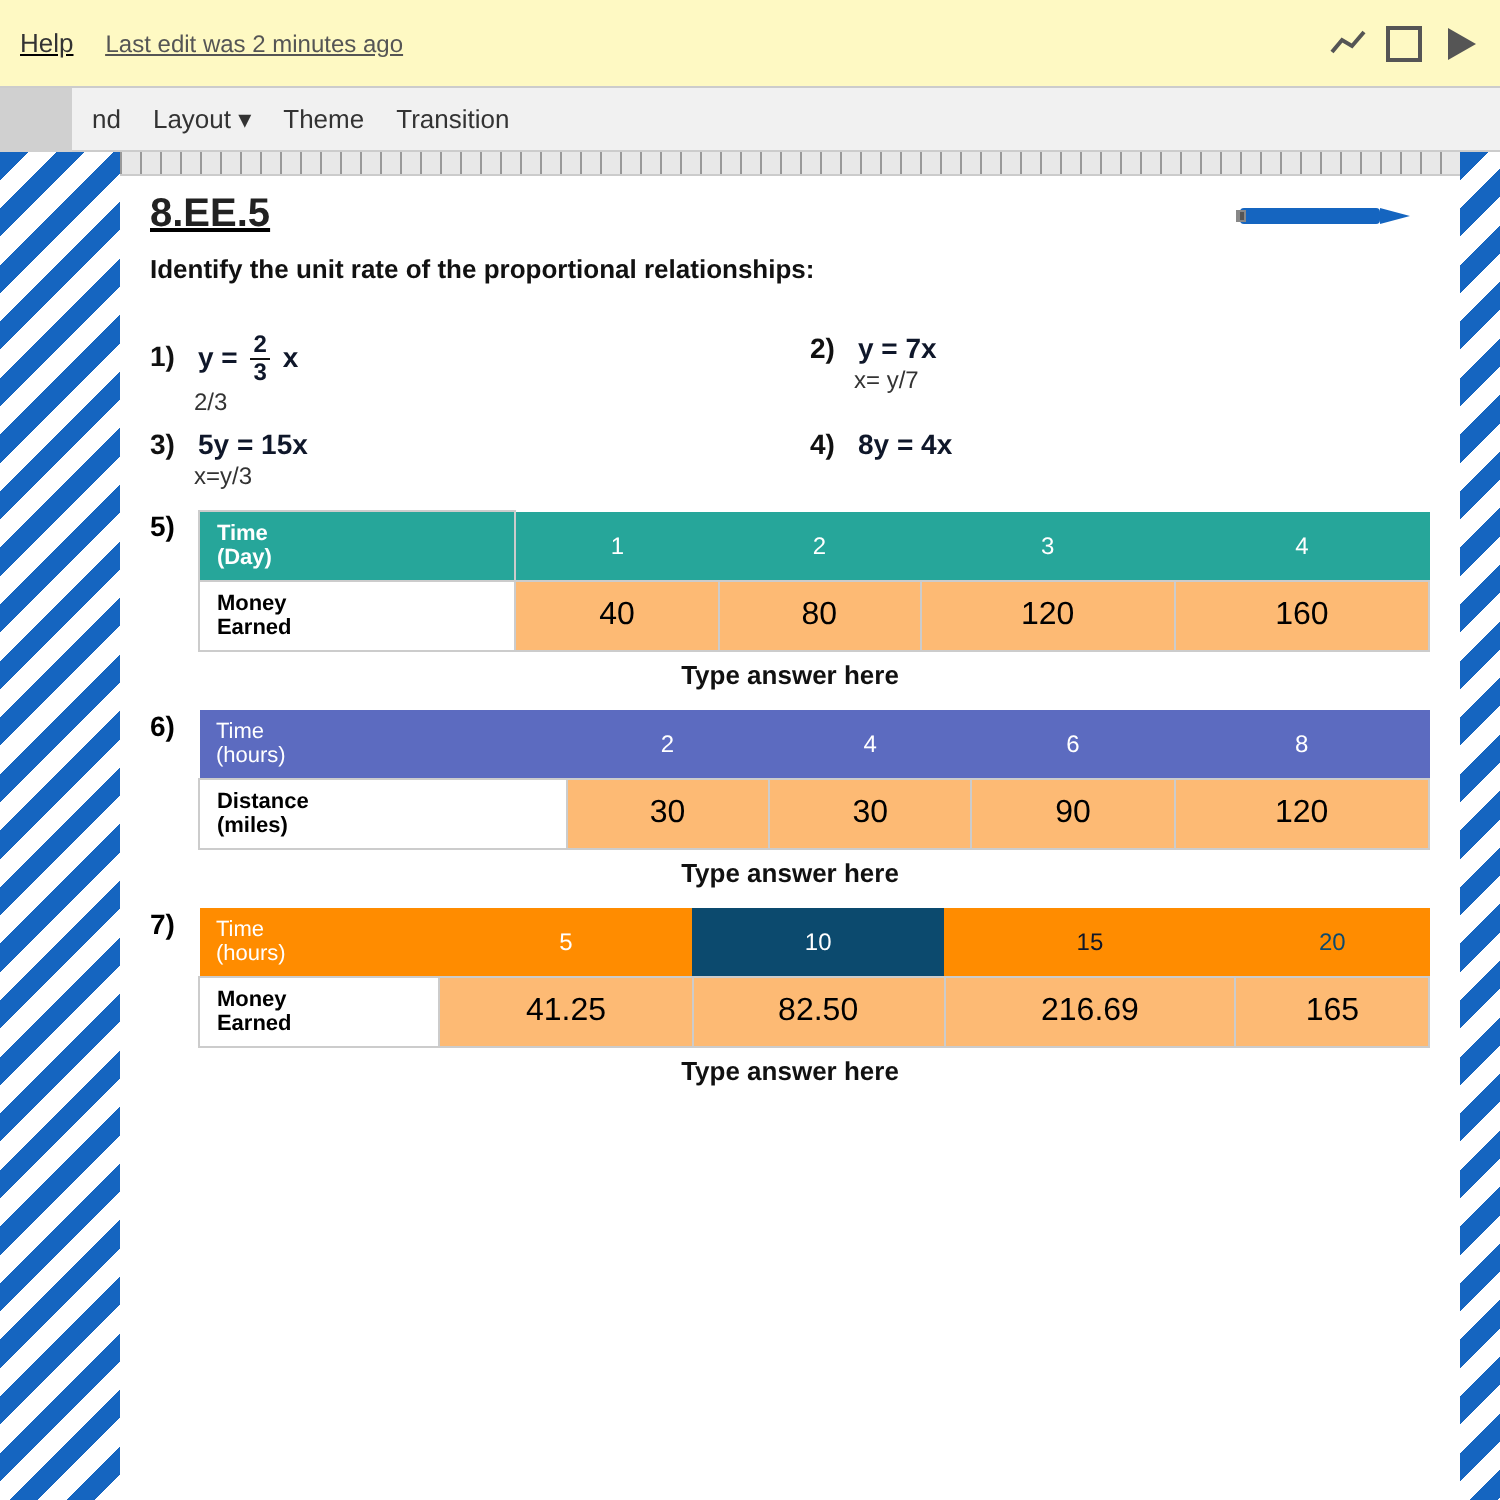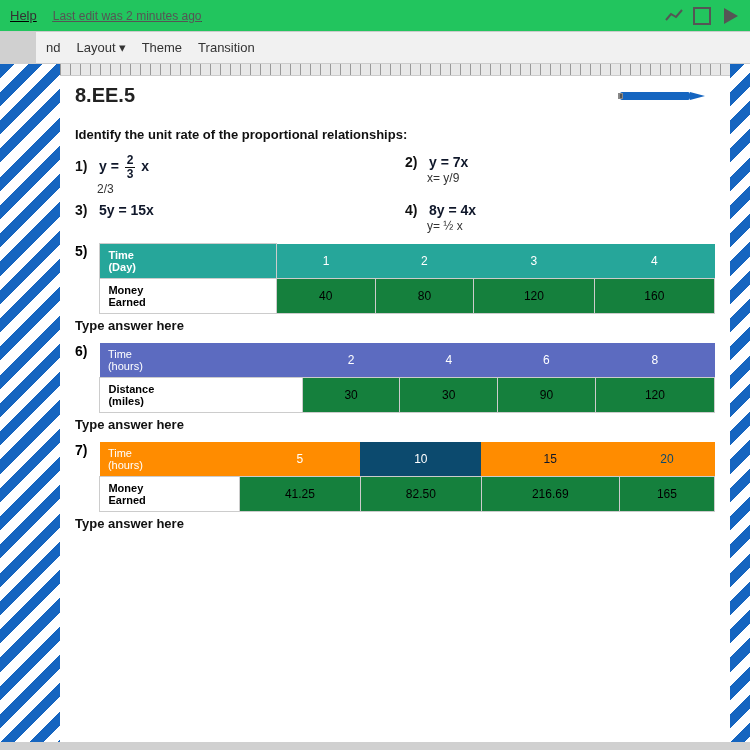--- a/index.html
+++ b/index.html
@@ -7,22 +7,22 @@
       width: 750px;
       height: 750px;
       background: #d0d0d0;
       font-family: Arial, sans-serif;
       overflow: hidden;
       position: relative;
     }
 
     
     .top-bar {
-      background: #22c55e;
-      height: 32px;
+      background: #fef9c3;
+      height: 44px;
       display: flex;
       align-items: center;
       padding: 0 10px;
       border-bottom: 1px solid #ccc;
       position: relative;
       text-decoration: underline;
     }
     .top-bar-icons {
       position: absolute;
       right: 10px;
@@ -103,33 +103,34 @@
       margin: -10px -15px 8px -15px;
       background-image: repeating-linear-gradient(90deg, #999 0px, #999 1px, transparent 1px, transparent 10px);
       background-size: 10px 100%;
     }
 
     
     .title-area {
       display: flex;
       justify-content: space-between;
       align-items: flex-start;
-      margin-bottom: 20px;
+      margin-bottom: 8px;
+      text-decoration: underline;
     }
     .standard-code {
       font-size: 20px;
       font-weight: bold;
       color: #222;
     }
 
     .subtitle {
       font-size: 13px;
       font-weight: bold;
       color: #111;
-      margin-bottom: 12px;
+      margin-bottom: 24px;
     }
 
     
     .problems-grid {
       display: grid;
       grid-template-columns: 1fr 1fr;
       gap: 4px 20px;
       margin-bottom: 8px;
     }
 
@@ -177,34 +178,35 @@
       padding: 5px 8px;
       color: white;
       text-align: center;
       font-weight: normal;
       font-size: 12px;
     }
     .data-table td {
       padding: 5px 8px;
       text-align: center;
       border: 1px solid #ccc;
-      font-size: 12px;
-      background: #15803d;
+      font-size: 16px;
+      background: #fdba74;
     }
     .data-table .label-cell {
       background: white;
       text-align: left;
       font-weight: bold;
       font-size: 11px;
       border: 1px solid #ccc;
     }
 
     .teal-header { background-color: #26A69A; }
 
     .type-answer {
+      text-align: center;
       font-size: 13px;
       font-weight: bold;
       color: #111;
       margin: 4px 0 8px 0;
     }
 
     .prob-label {
       font-size: 14px;
       font-weight: bold;
       margin-right: 6px;
@@ -271,36 +273,36 @@
           </span>
         </div>
         <div class="problem-answer">2/3</div>
       </div>
 
       <div class="problem">
         <div class="problem-row">
           <span class="problem-num">2)</span>
           <span class="problem-eq">y = 7x</span>
         </div>
-        <div class="problem-answer">x= y/9</div>
+        <div class="problem-answer">x= y/7</div>
       </div>
 
       <div class="problem">
         <div class="problem-row">
           <span class="problem-num">3)</span>
           <span class="problem-eq">5y = 15x</span>
         </div>
+        <div class="problem-answer">x=y/3</div>
       </div>
 
       <div class="problem">
         <div class="problem-row">
           <span class="problem-num">4)</span>
           <span class="problem-eq">8y = 4x</span>
         </div>
-        <div class="problem-answer">y= ½ x</div>
       </div>
     </div>
 
     <div class="table-problem">
       <div style="display:flex;align-items:flex-start;gap:6px;">
         <span class="prob-label">5)</span>
         <table class="data-table">
           <tbody>
               <tr>
             <th class="teal-header label-cell" style="background:#26A69A;color:white;font-size:11px;">Time<br>(Day)</th>

